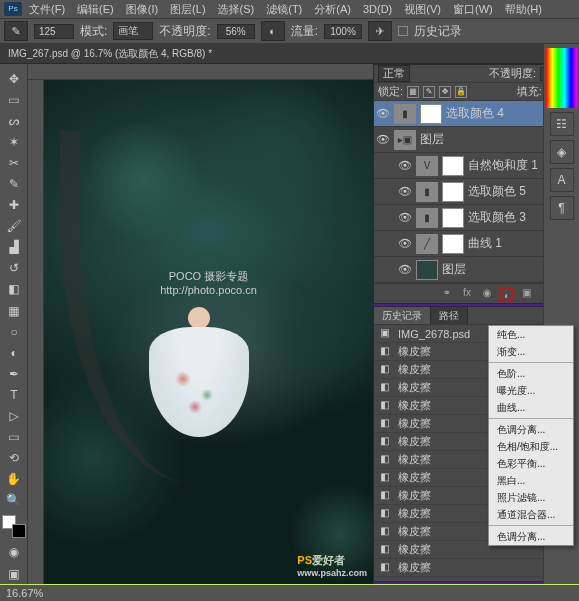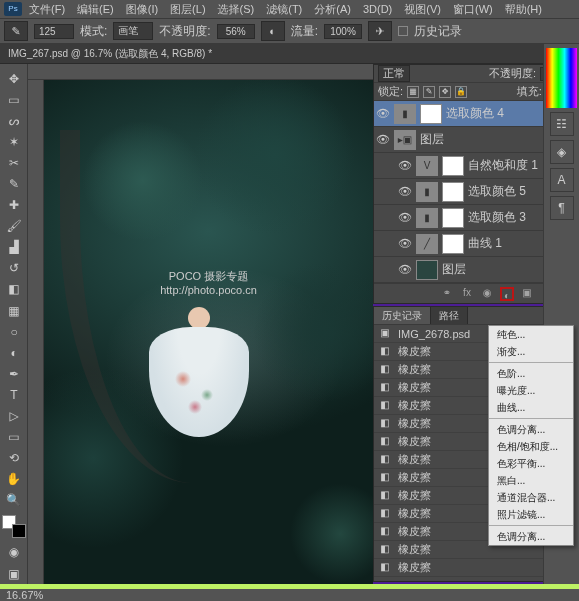--- a/index.html
+++ b/index.html
@@ -28,21 +28,21 @@
 .leaves{position:absolute;inset:0;background:radial-gradient(circle 60px at 30% 20%,#2d5a52,transparent),radial-gradient(circle 80px at 70% 15%,#1f4540,transparent),radial-gradient(circle 70px at 85% 50%,#1a3834,transparent),radial-gradient(circle 90px at 15% 75%,#1d3f3a,transparent),radial-gradient(circle 50px at 90% 90%,#23473f,transparent)}
 .path{position:absolute;left:5%;top:10%;width:40%;height:70%;border-left:20px solid #3a3230;border-radius:0 0 0 200px/0 0 0 400px;opacity:0.4}
 .girl{position:absolute;left:32%;top:45%;width:100px;height:130px}
 .girl .head{width:22px;height:22px;background:#e8c8b0;border-radius:50%;margin:0 auto}
 .girl .dress{width:100px;height:110px;background:radial-gradient(ellipse at top,#e8eef0 30%,#d5e0e5 70%);border-radius:50px 50px 60px 60px/30px 30px 80px 80px;margin-top:-2px;position:relative}
 .girl .dress::after{content:"";position:absolute;inset:20px 10px 10px;background:radial-gradient(circle 8px at 30% 40%,#d4887a,transparent),radial-gradient(circle 6px at 60% 60%,#7aa88a,transparent),radial-gradient(circle 7px at 45% 75%,#c97a8a,transparent)}
 .wm{position:absolute;left:50%;top:40%;transform:translate(-50%,-50%);color:rgba(255,255,255,0.7);font-size:11px;text-align:center;pointer-events:none}
 .wm2{position:absolute;right:6px;bottom:6px;font-size:13px;color:#8f8;font-weight:bold;text-shadow:1px 1px 0 #040}
 .wm2 .s{color:#fa0}
 .wm2 .url{display:block;font-size:9px;color:#ccc;text-shadow:none}
-.status{height:17px;background:#535353;border-top:5px solid #bef264;padding:0 6px;font-size:10px;display:flex;align-items:center}
+.status{height:17px;background:#535353;border-top:1px solid #bef264;padding:0 6px;font-size:10px;display:flex;align-items:center}
 .panels{width:206px;background:#4c1d95;display:flex;flex-direction:column}
 .panel{border:1px solid #2a2a2a;margin-bottom:2px;background:#484848}
 .phead{height:18px;display:flex;align-items:center;padding:0 4px;gap:6px;font-size:10px;border-bottom:1px solid #3a3a3a}
 .phead .sel{background:#3a3a3a;border:1px solid #2a2a2a;padding:0 4px;flex:0 0 auto}
 .phead .r{margin-left:auto;display:flex;gap:4px;align-items:center}
 .phead .r .num{background:#3a3a3a;border:1px solid #2a2a2a;padding:0 2px;width:34px;text-align:right}
 .lock{height:18px;display:flex;align-items:center;padding:0 4px;gap:4px;font-size:10px;border-bottom:1px solid #3a3a3a}
 .lock .ic{width:12px;height:12px;border:1px solid #888;font-size:8px;text-align:center}
 .layers{max-height:190px;overflow:hidden}
 .layer{height:26px;display:flex;align-items:center;padding:0 2px;gap:4px;border-bottom:1px solid #3a3a3a}
@@ -144,20 +144,24 @@
       <div class="leaves"></div>
       <div class="path"></div>
       <div class="girl">
           <div class="head"></div>
           <div class="dress"></div>
         </div>
       <div class="wm">
         <div>POCO 摄影专题</div>
         <div>http://photo.poco.cn</div>
       </div>
+      <div class="wm2">
+        <span class="s">PS</span><span>爱好者</span>
+        <span class="url">www.psahz.com</span>
+      </div>
     </div>
   </div>
 
   <div class="panels">
     <div class="panel">
       <div class="phead">
         <div class="sel">正常</div>
         <div class="r">
           <span>不透明度:</span>
           <div class="num">100%</div>
@@ -238,22 +242,22 @@
             <div class="mi">渐变...</div>
             <div class="sep"></div>
             <div class="mi">色阶...</div>
             <div class="mi">曝光度...</div>
             <div class="mi">曲线...</div>
             <div class="sep"></div>
             <div class="mi">色调分离...</div>
             <div class="mi">色相/饱和度...</div>
             <div class="mi">色彩平衡...</div>
             <div class="mi">黑白...</div>
+            <div class="mi">照片滤镜...</div>
             <div class="mi">通道混合器...</div>
-            <div class="mi">照片滤镜...</div>
             <div class="sep"></div>
             <div class="mi">色调分离...</div>
           </div>
       <div class="hitem">
             <div class="hic">▣</div>
             <span>IMG_2678.psd</span>
           </div>
           <div class="hitem">
             <div class="hic">◧</div>
             <span>橡皮擦</span>

